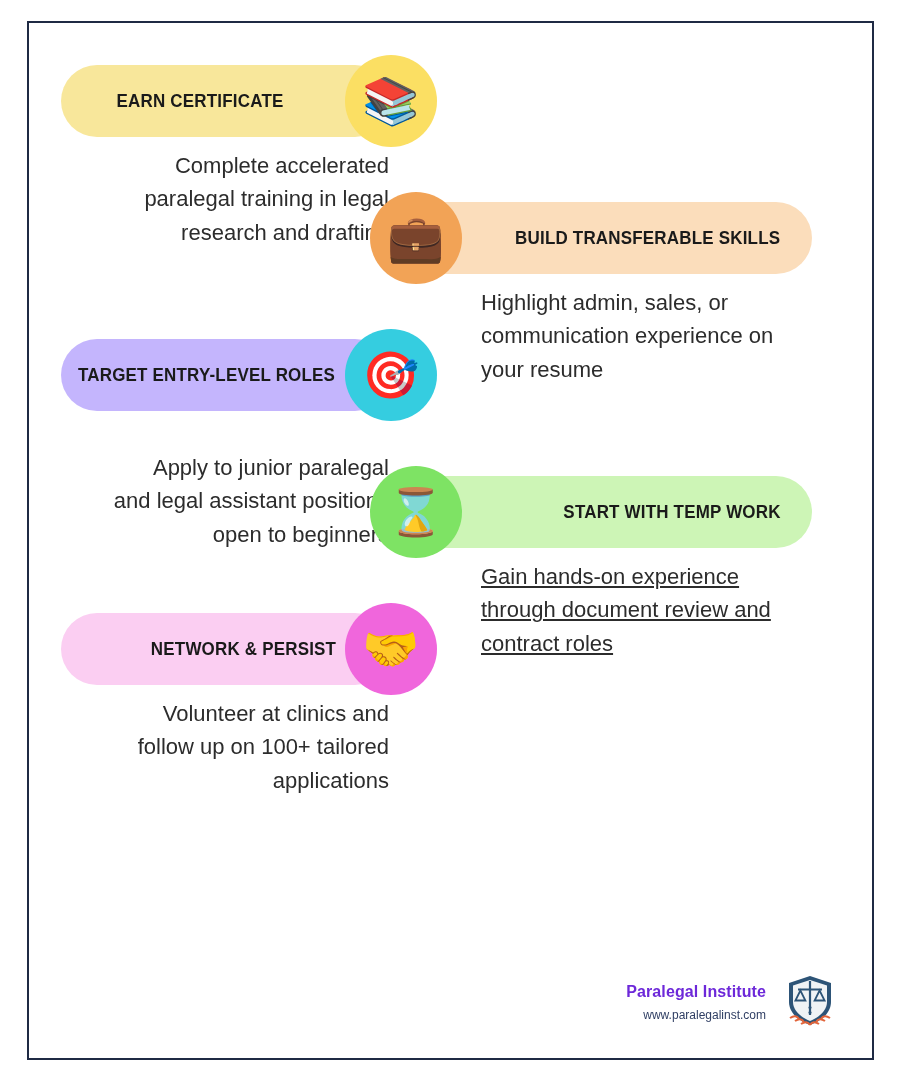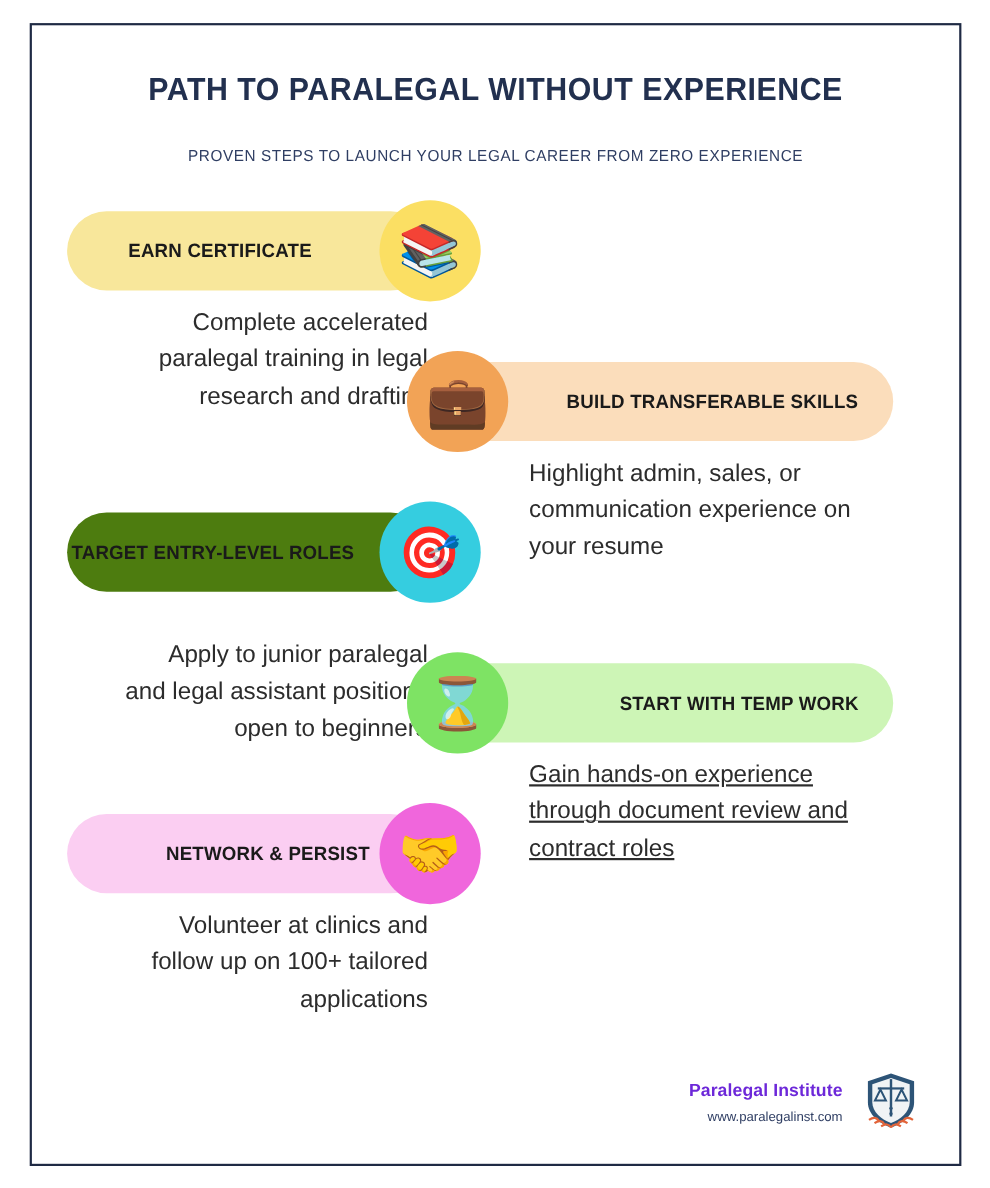--- a/index.html
+++ b/index.html
@@ -111,42 +111,38 @@
     margin-top:7px;
     font-size:12px; color:#2f3e63;
   }
   .brand-logo { width:52px; height:56px; display:block; }
 </style>
 </head>
 <body>
 
 <div class="poster">
 
-  <div class="header">
-    <div class="poster-title">PATH TO PARALEGAL WITHOUT EXPERIENCE</div>
-    <div class="poster-subtitle">PROVEN STEPS TO LAUNCH YOUR LEGAL CAREER FROM ZERO EXPERIENCE</div>
-  </div>
 
   <div class="steps" id="steps-container">
       <div class="step left">
         <div class="pill" style="background: rgb(248, 231, 155); top: 0px; left: 32px; width: 330px; justify-content: center; padding-right: 52px;">
           <span class="pill-label">EARN CERTIFICATE</span>
         </div>
         <div class="circle" style="background: rgb(251, 223, 99); top: -10px; left: 316px;">📚</div>
         <div class="desc" style="top: 84px; left: 82px;">Complete accelerated paralegal training in legal research and drafting</div>
       </div>
       <div class="step right">
         <div class="pill" style="background: rgb(251, 221, 187); top: 137px; left: 348px; width: 435px; justify-content: flex-end; padding-right: 28px;">
           <span class="pill-label">BUILD TRANSFERABLE SKILLS</span>
         </div>
         <div class="circle" style="background: rgb(242, 163, 86); top: 127px; left: 341px;">💼</div>
         <div class="desc" style="top: 221px; left: 452px; width: 300px;">Highlight admin, sales, or communication experience on your resume</div>
       </div>
       <div class="step left">
-        <div class="pill" style="background: #4d7c0f; top: 274px; left: 32px; width: 330px; justify-content: flex-start; padding-right: 52px;">
+        <div class="pill" style="background: #c4b5fd; top: 274px; left: 32px; width: 330px; justify-content: flex-end; padding-right: 52px;">
           <span class="pill-label">TARGET ENTRY-LEVEL ROLES</span>
         </div>
         <div class="circle" style="background: rgb(53, 205, 224); top: 264px; left: 316px;">🎯</div>
         <div class="desc" style="top: 358px; left: 82px; margin-top: 28px;">Apply to junior paralegal and legal assistant positions open to beginners</div>
       </div>
       <div class="step right">
         <div class="pill" style="background: rgb(205, 245, 182); top: 411px; left: 348px; width: 435px; justify-content: flex-end; padding-right: 28px;">
           <span class="pill-label">START WITH TEMP WORK</span>
         </div>
         <div class="circle" style="background: rgb(126, 227, 100); top: 401px; left: 341px;">⌛</div>

